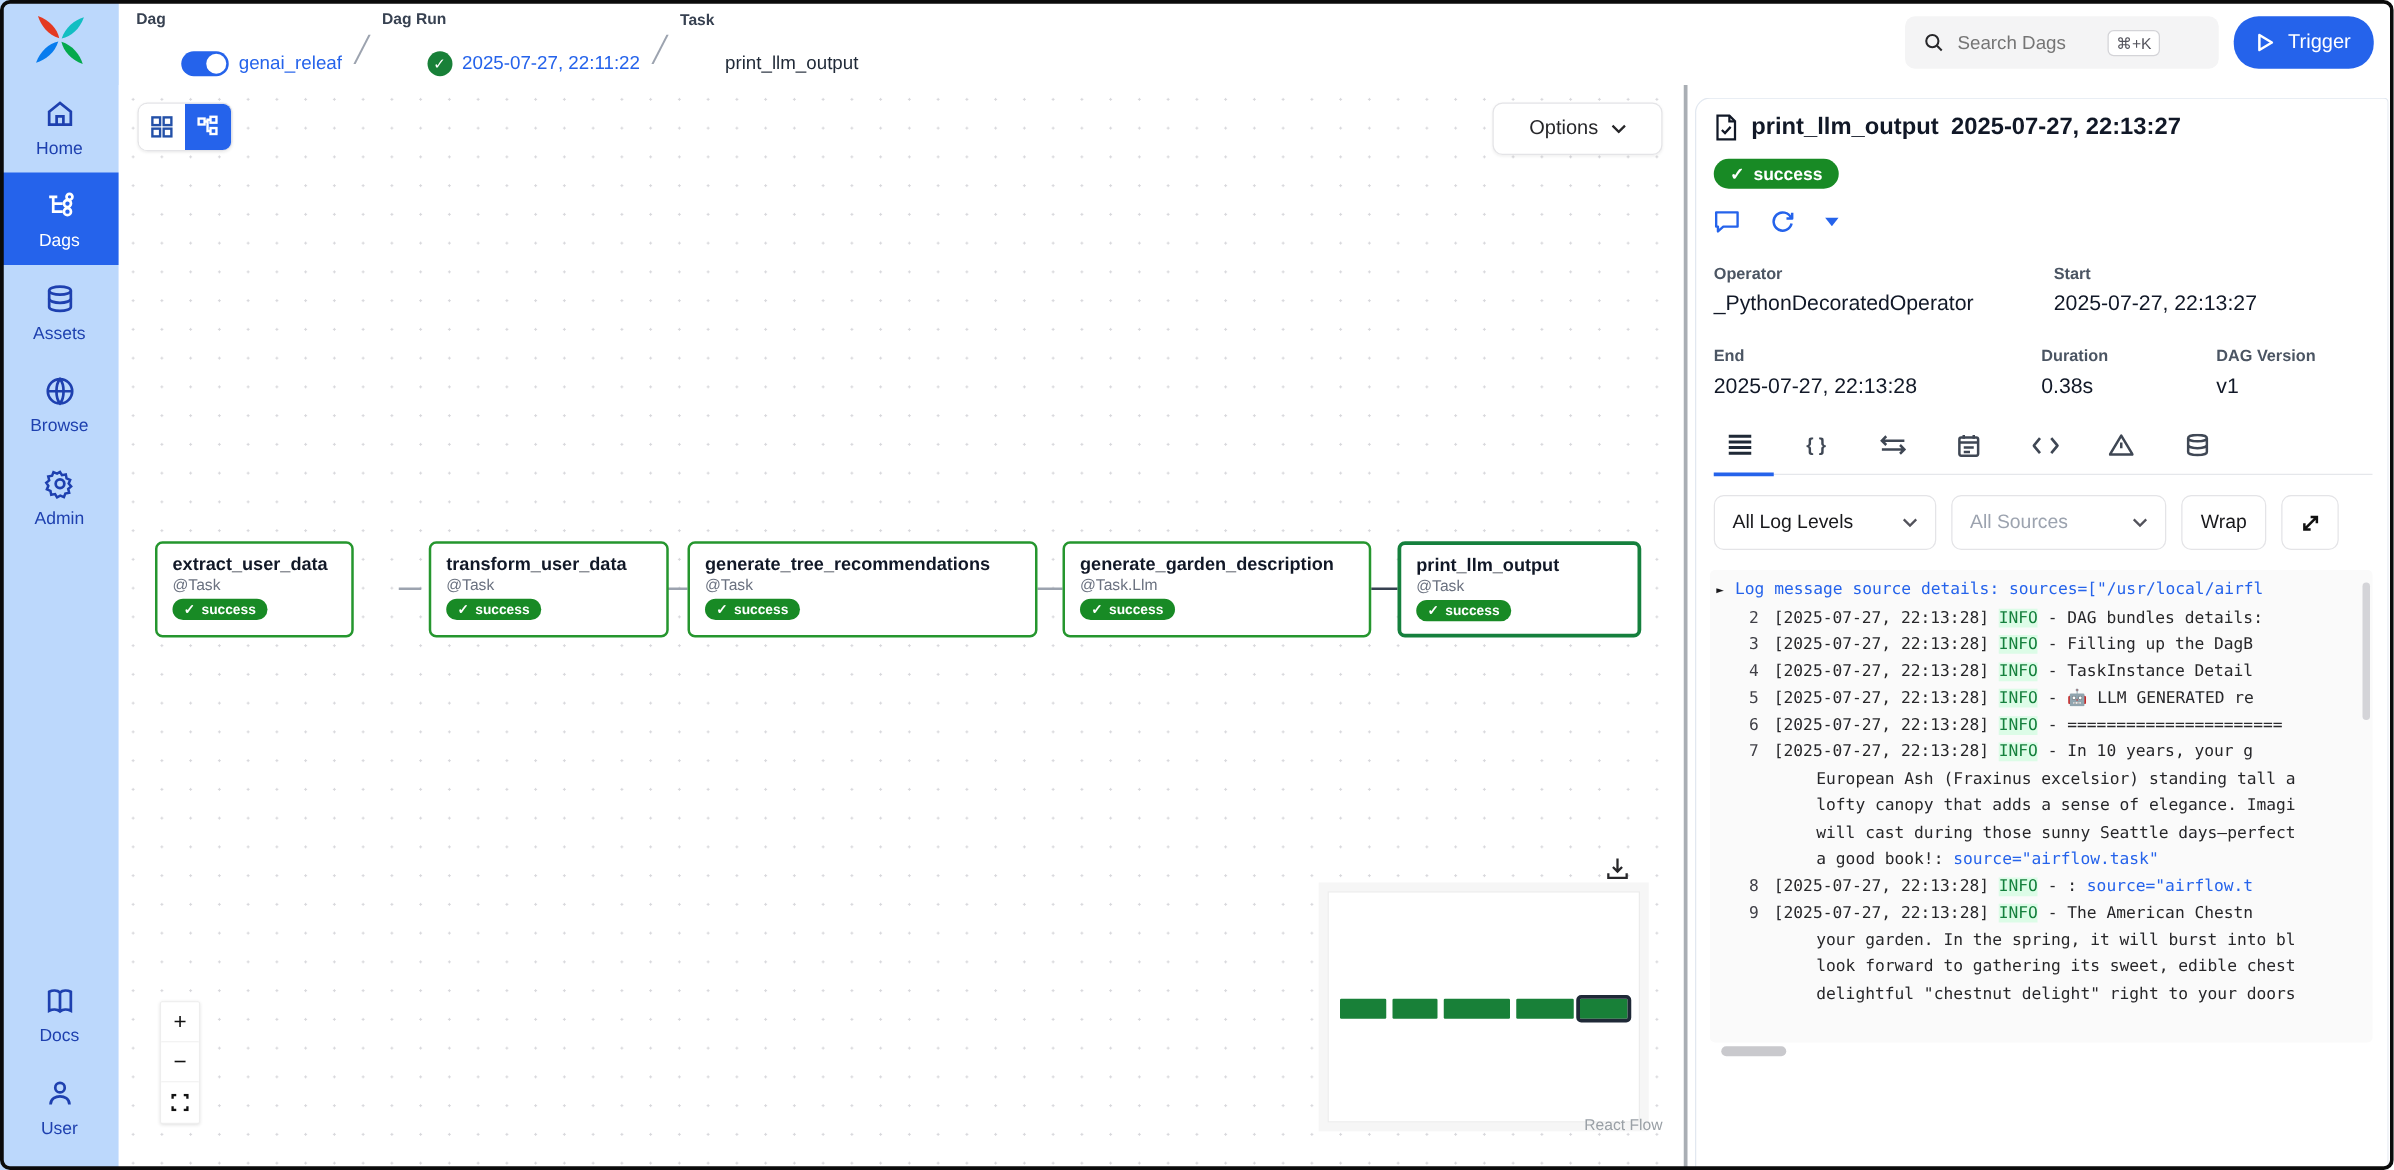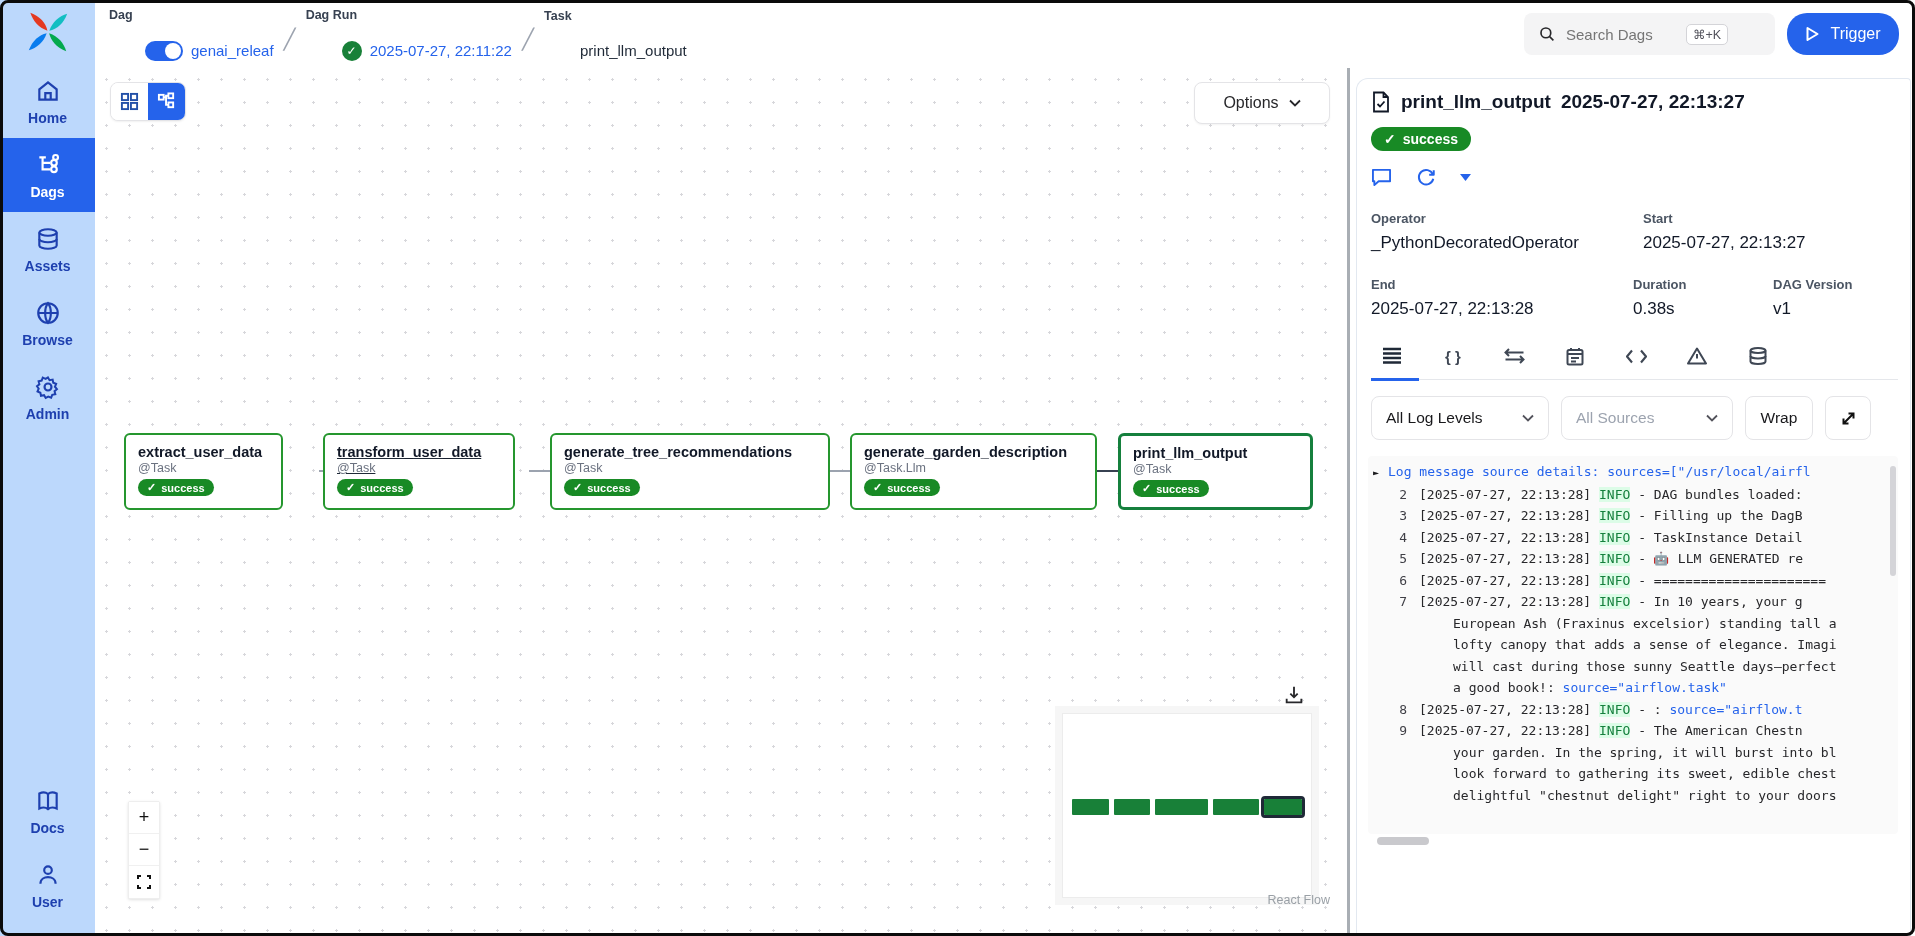--- a/index.html
+++ b/index.html
@@ -5,21 +5,21 @@
   * { margin:0; padding:0; box-sizing:border-box; }
   html,body { width:1915px; height:936px; overflow:hidden; background:#fff;
     font-family:"Liberation Sans", sans-serif; color:#1f2937; }
   .frame { position:absolute; inset:0; border:3px solid #0b0b0b; border-radius:8px; pointer-events:none; z-index:90; }
   .app { position:relative; width:1915px; height:936px; display:flex; }
 
   
   .sidebar { width:95px; background:#bcd8fc; display:flex; flex-direction:column; align-items:stretch; flex:0 0 95px; }
   .logo { height:64px; display:flex; align-items:center; justify-content:center; }
   .nav-item { display:flex; flex-direction:column; align-items:center; gap:6px; padding:14px 0 12px;
-    color:#1e40af; font-size:14px; font-weight:700; cursor:pointer; }
+    color:#1e40af; font-size:14px; font-weight:400; cursor:pointer; }
   .nav-item svg { width:26px; height:26px; }
   .nav-item.active { background:#2563eb; color:#fff; }
   .nav-spacer { flex:1; }
   .nav-bottom { margin-bottom:14px; }
 
   
   .main { flex:1; display:flex; flex-direction:column; min-width:0; }
   .topbar { height:68px; display:flex; align-items:center; padding:0 16px 0 14px; }
   .crumb { display:flex; flex-direction:column; gap:19px; }
   .crumb-label { font-size:12.5px; font-weight:700; color:#374151; }
@@ -298,21 +298,21 @@
         <div class="edge dark" style="left:1002px;width:21px;"></div>
 
         <div class="node" style="left:29px;width:159px;">
           <div class="node-title">extract_user_data</div>
           <div class="node-sub">@Task</div>
           <span class="pill">
               <span>✓</span>
               <span>success</span>
             </span>
         </div>
-        <div class="node" style="left:228px;width:192px;text-decoration:underline;">
+        <div class="node" style="left:248px;width:192px;">
           <div class="node-title">transform_user_data</div>
           <div class="node-sub">@Task</div>
           <span class="pill">
               <span>✓</span>
               <span>success</span>
             </span>
         </div>
         <div class="node" style="left:455px;width:280px;">
           <div class="node-title">generate_tree_recommendations</div>
           <div class="node-sub">@Task</div>
@@ -519,21 +519,21 @@
                 <svg width="17" height="17" viewBox="0 0 17 17" fill="none" stroke="#111" stroke-width="2">
                     <path d="M3.5 13.5 L13.5 3.5 M8.5 3.5 H13.5 V8.5 M8.5 13.5 H3.5 V8.5"></path>
                   </svg>
               </span>
             </button>
           </div>
 
           <div class="log-area">
             <div class="log-lines">
                 <div class="log-line"><span class="lc" style="margin-left: 0px;"><span class="ex">►</span><span class="lnk">Log message source details: sources=["/usr/local/airfl</span></span></div>
-                <div class="log-line"><span class="ln">2</span><span class="lc"><span>[2025-07-27, 22:13:28] </span><span class="lvl">INFO</span><span> - DAG bundles loaded:</span></span></div>
+                <div class="log-line"><span class="ln">2</span><span class="lc"><span>[2025-07-27, 22:13:28] </span><span class="lvl">INFO</span><span> - DAG bundles details:</span></span></div>
                 <div class="log-line"><span class="ln">3</span><span class="lc"><span>[2025-07-27, 22:13:28] </span><span class="lvl">INFO</span><span> - Filling up the DagB</span></span></div>
                 <div class="log-line"><span class="ln">4</span><span class="lc"><span>[2025-07-27, 22:13:28] </span><span class="lvl">INFO</span><span> - TaskInstance Detail</span></span></div>
                 <div class="log-line"><span class="ln">5</span><span class="lc"><span>[2025-07-27, 22:13:28] </span><span class="lvl">INFO</span><span> - 🤖 LLM GENERATED re</span></span></div>
                 <div class="log-line"><span class="ln">6</span><span class="lc"><span>[2025-07-27, 22:13:28] </span><span class="lvl">INFO</span><span> - ======================</span></span></div>
                 <div class="log-line"><span class="ln">7</span><span class="lc"><span>[2025-07-27, 22:13:28] </span><span class="lvl">INFO</span><span> - In 10 years, your g</span></span></div>
                 <div class="log-line"><span class="ln"></span></div>
                 <div class="log-line"><span class="ln"></span><span class="lc wrap"><span>European Ash (Fraxinus excelsior) standing tall a</span></span></div>
                 <div class="log-line"><span class="ln"></span><span class="lc wrap"><span>lofty canopy that adds a sense of elegance. Imagi</span></span></div>
                 <div class="log-line"><span class="ln"></span><span class="lc wrap"><span>will cast during those sunny Seattle days—perfect</span></span></div>
                 <div class="log-line"><span class="ln"></span><span class="lc wrap"><span>a good book!: </span><span class="lnk">source="airflow.task"</span></span></div>

